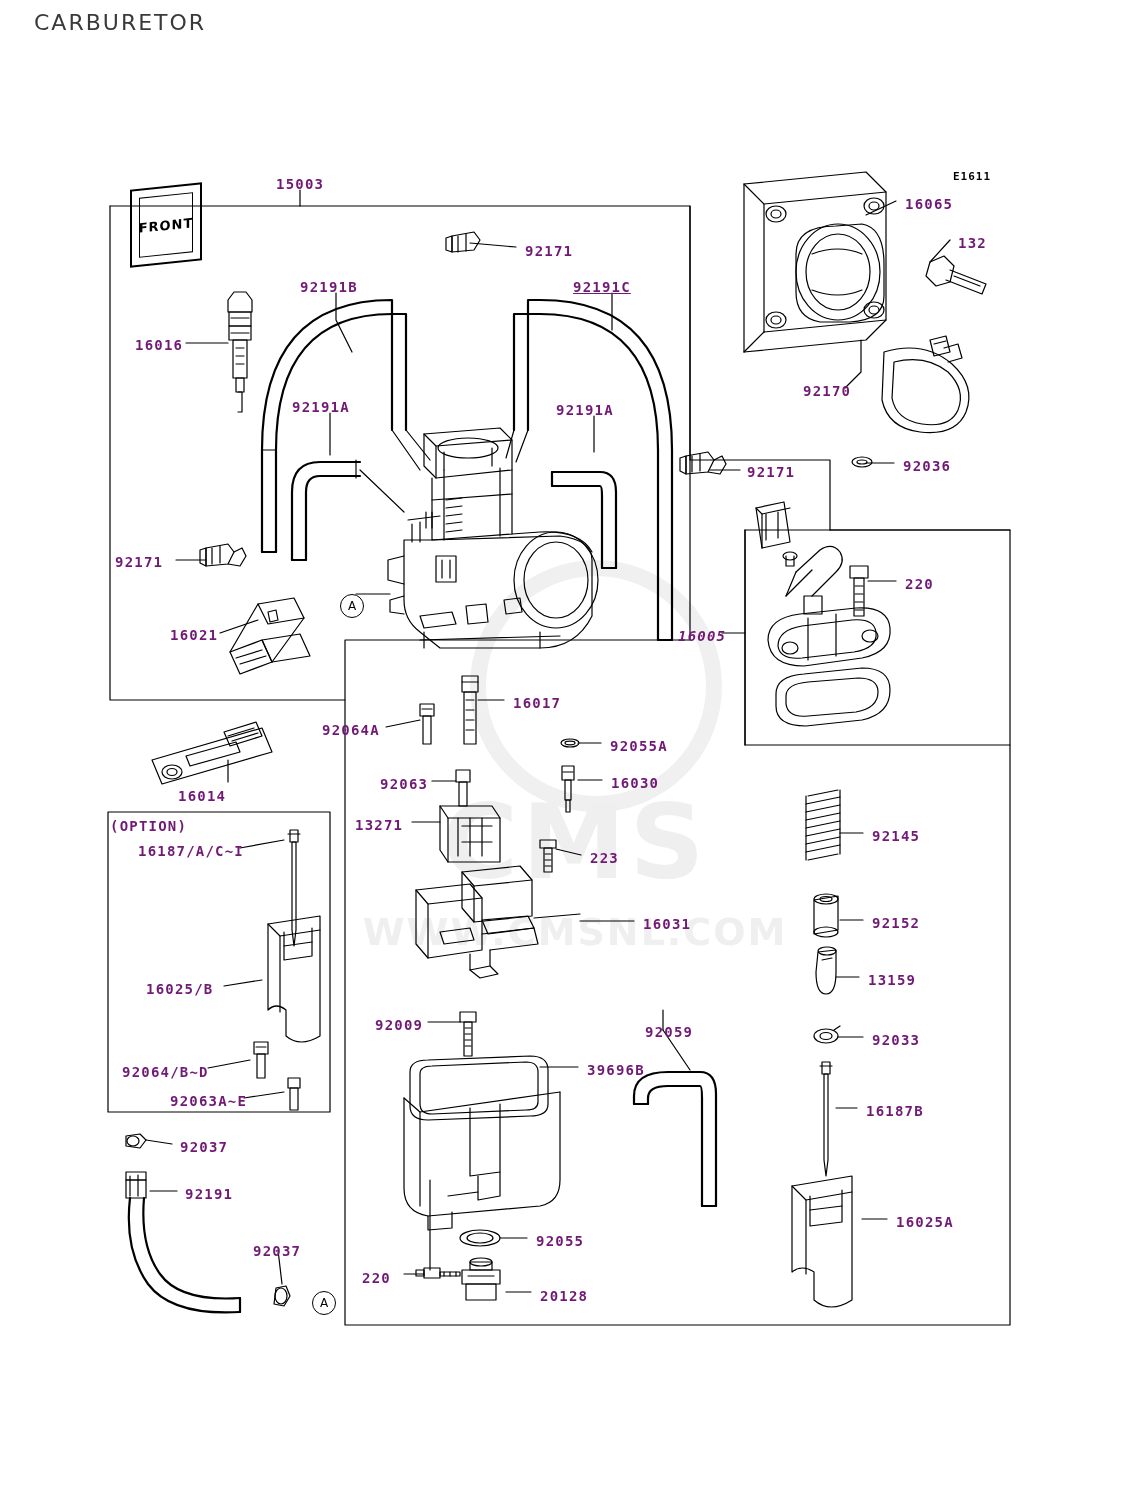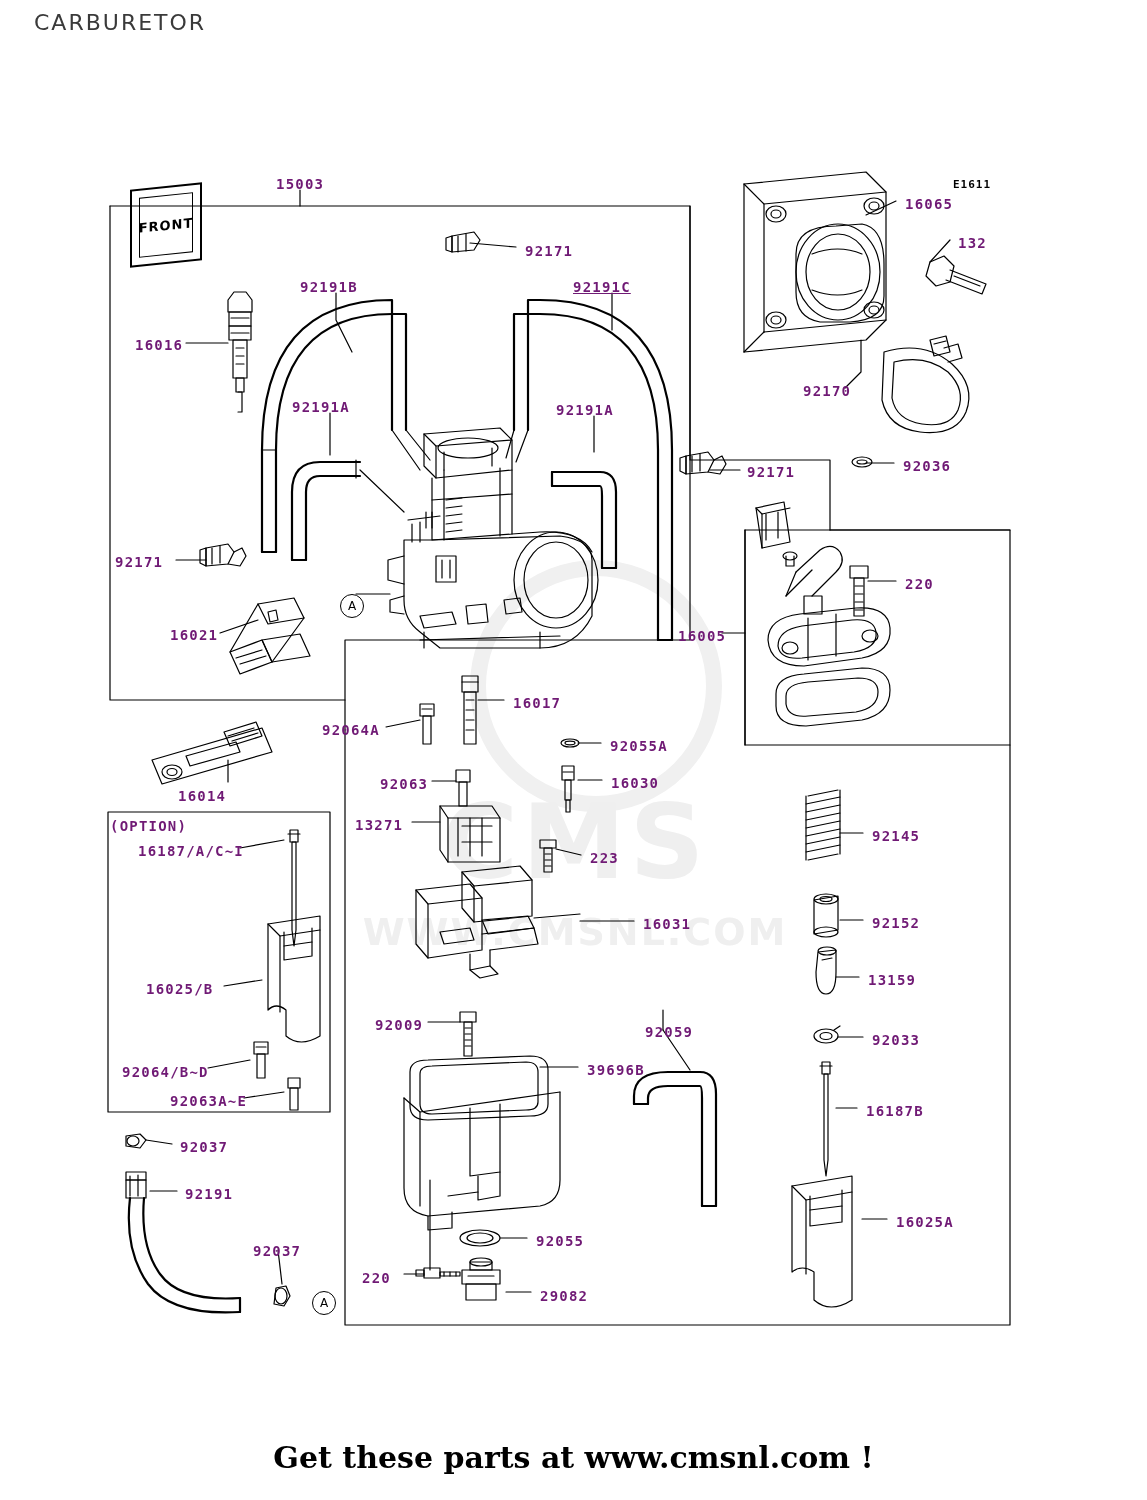--- a/index.html
+++ b/index.html
@@ -40,21 +40,20 @@
     font-size: 30px;
     letter-spacing: 0px;
     color: #000;
   }
   .ref-code {
     position: absolute;
     font-family: "DejaVu Sans Mono", monospace;
     font-size: 11px;
     font-weight: bold;
     letter-spacing: 1px;
-    margin-top: 8px;
   }
   .lbl {
     position: absolute;
     font-family: "DejaVu Sans Mono", monospace;
     font-size: 14px;
     font-weight: bold;
     letter-spacing: 1.2px;
     white-space: nowrap;
     color: #701a75;
   }
@@ -523,37 +522,36 @@
       <div class="lbl" style="left: 610px; top: 738px;">92055A</div>
       <div class="lbl" style="left: 611px; top: 775px;">16030</div>
       <div class="lbl" style="left: 355px; top: 817px;">13271</div>
       <div class="lbl" style="left: 590px; top: 850px;">223</div>
       <div class="lbl" style="left: 643px; top: 916px;">16031</div>
       <div class="lbl" style="left: 375px; top: 1017px;">92009</div>
       <div class="lbl" style="left: 645px; top: 1024px;">92059</div>
       <div class="lbl" style="left: 587px; top: 1062px;">39696B</div>
       <div class="lbl" style="left: 536px; top: 1233px;">92055</div>
       <div class="lbl" style="left: 362px; top: 1270px;">220</div>
-      <div class="lbl" style="left: 540px; top: 1288px;">29082</div>
+      <div class="lbl" style="left: 540px; top: 1288px;">20128</div>
       <div class="lbl" style="left: 180px; top: 1139px;">92037</div>
       <div class="lbl" style="left: 185px; top: 1186px;">92191</div>
       <div class="lbl" style="left: 253px; top: 1243px;">92037</div>
       <div class="lbl" style="left: 138px; top: 843px;">16187/A/C~I</div>
       <div class="lbl" style="left: 146px; top: 981px;">16025/B</div>
       <div class="lbl" style="left: 122px; top: 1064px;">92064/B~D</div>
       <div class="lbl" style="left: 170px; top: 1093px;">92063A~E</div>
       <div class="lbl" style="left: 905px; top: 196px;">16065</div>
       <div class="lbl" style="left: 958px; top: 235px;">132</div>
       <div class="lbl" style="left: 803px; top: 383px;">92170</div>
       <div class="lbl" style="left: 747px; top: 464px;">92171</div>
       <div class="lbl" style="left: 903px; top: 458px;">92036</div>
       <div class="lbl" style="left: 905px; top: 576px;">220</div>
-      <div class="lbl" style="left: 678px; top: 628px;">16005</div>
+      <div class="lbl" style="left: 678px; top: 628px; font-style: italic;">16005</div>
       <div class="lbl" style="left: 872px; top: 828px;">92145</div>
       <div class="lbl" style="left: 872px; top: 915px;">92152</div>
       <div class="lbl" style="left: 868px; top: 972px;">13159</div>
       <div class="lbl" style="left: 872px; top: 1032px;">92033</div>
       <div class="lbl" style="left: 866px; top: 1103px;">16187B</div>
       <div class="lbl" style="left: 896px; top: 1214px;">16025A</div>
     </div>
 
-  <div class="footer">Get these parts at www.cmsnl.com !</div>
 </div>
 
 </body></html>

